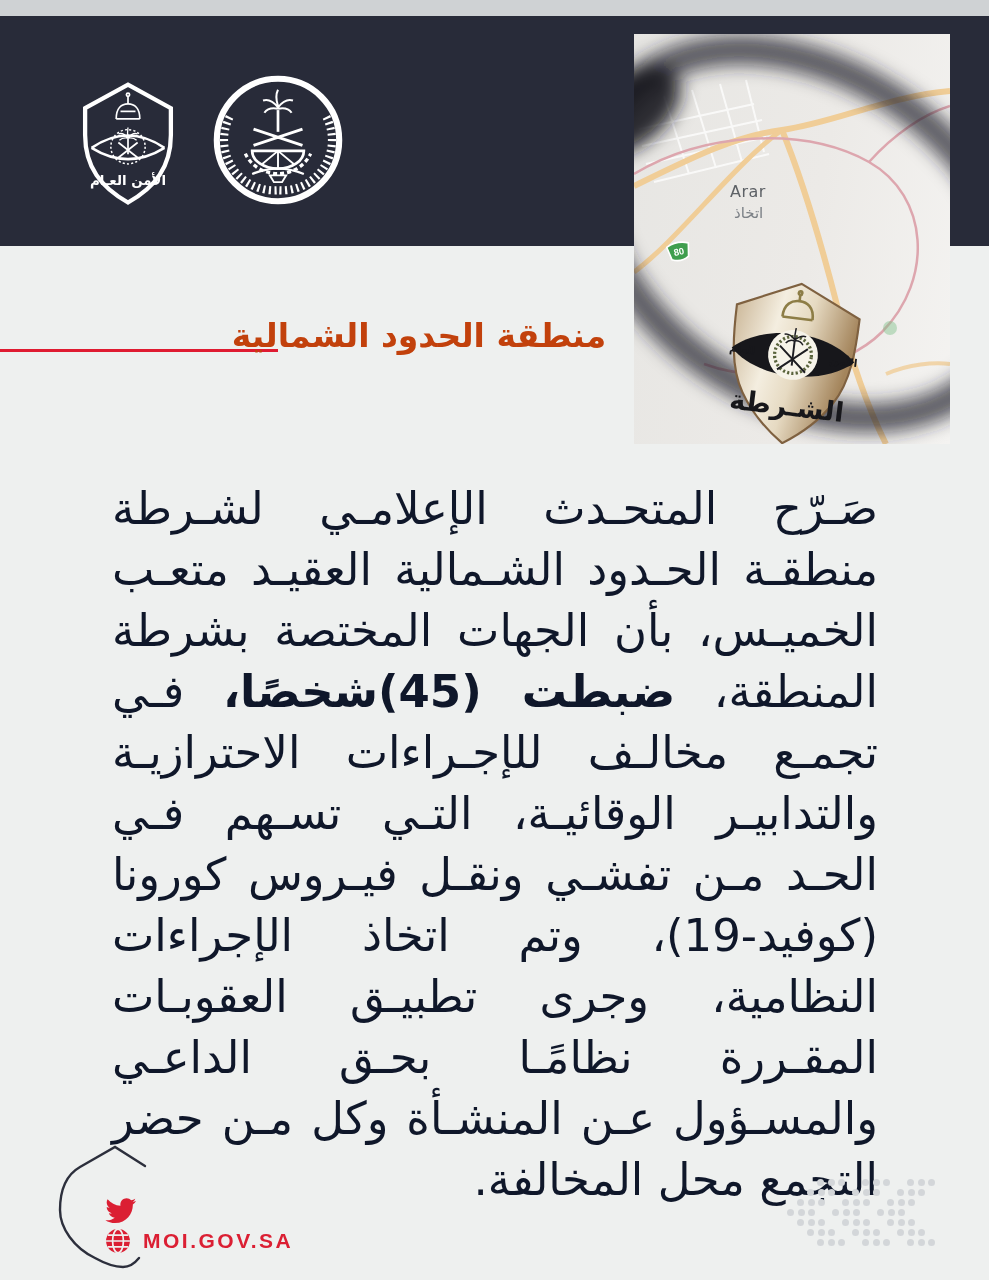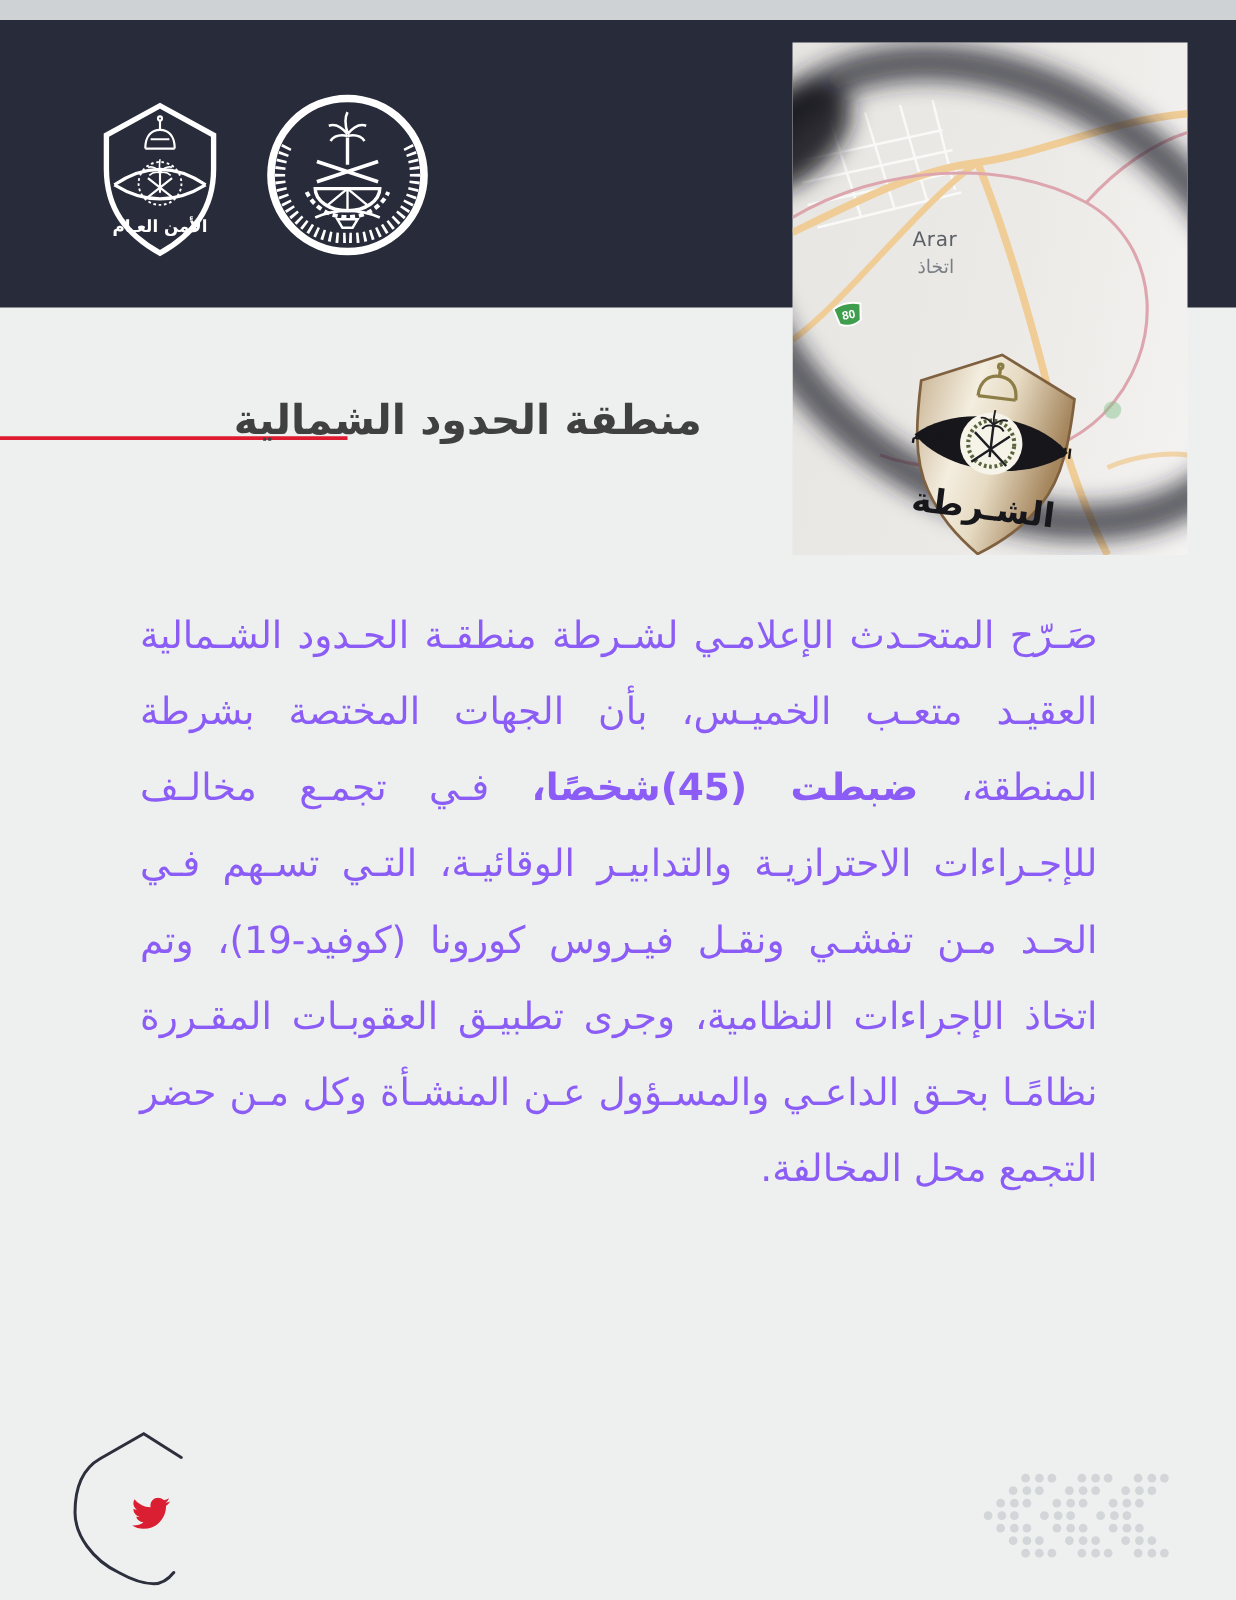--- a/index.html
+++ b/index.html
@@ -15,26 +15,26 @@
   .photo{position:absolute;left:634px;top:18px;width:316px;height:410px;overflow:hidden;
          background:linear-gradient(100deg,#e7e6e3 0%,#eceae7 55%,#f4f3f1 100%);}
   .map-label-en{position:absolute;left:96px;top:148px;font-size:16px;color:#5d6166;letter-spacing:.5px;}
   .map-label-ar{position:absolute;left:100px;top:170px;font-size:15px;color:#7a7f85;}
   .route-badge{position:absolute;left:32px;top:206px;width:26px;height:24px;}
   .loupe{position:absolute;left:0;top:0;}
   .police-badge{position:absolute;left:82px;top:245px;transform:rotate(7deg);}
 
   
   .region-line{position:absolute;left:0;top:333px;width:278px;height:3px;background:#df1b31;}
-  .region-title{position:absolute;right:382px;top:300px;width:420px;text-align:left;direction:rtl;
-                font-size:33px;font-weight:bold;color:#404040;white-space:nowrap;}
+  .region-title{position:absolute;right:360px;top:300px;width:420px;text-align:center;direction:rtl;
+                font-size:33px;font-weight:bold;color:#c2410c;white-space:nowrap;}
 
   
   .article{position:absolute;left:112px;top:462px;width:766px;direction:rtl;text-align:justify;
-           font-size:30px;line-height:61px;color:#8b5cf6;letter-spacing:-0.5px;}
+           font-size:45px;line-height:61px;color:#0f172a;letter-spacing:-0.5px;}
   .article b{font-weight:bold;}
 
   
   .footer-shield{position:absolute;left:56px;top:1126px;}
   .social{position:absolute;left:105px;top:1180px;font-family:"Liberation Sans",sans-serif;}
   .social-row{display:flex;align-items:center;height:30px;gap:12px;}
   .social-row .txt{font-size:21px;font-weight:bold;color:#db1f33;letter-spacing:2.5px;}
   .dots{position:absolute;left:783px;top:1156px;width:160px;height:80px;}
   .dots i{position:absolute;width:7px;height:7px;border-radius:50%;background:#d3d6d9;}
 </style>
@@ -163,20 +163,30 @@
 
   <svg class="footer-shield" width="100" height="132" viewBox="0 0 100 132">
     <path d="M89,24 L59,5 L24,25 C10,33 4,48 4,68 C4,86 18,106 39,116 C48,121 58,125 67,125 C73,125 79,121 83,116" fill="none" stroke="#2c2f3c" stroke-width="2.4" stroke-linecap="round"></path>
   </svg>
 
   <div class="social">
     <div class="social-row">
       <svg width="32" height="26" viewBox="0 0 24 20">
         <path fill="#db1f33" d="M23.6,2.4c-0.9,0.4-1.8,0.6-2.8,0.8c1-0.6,1.8-1.5,2.1-2.7c-0.9,0.6-2,1-3.1,1.2 C19,0.7,17.7,0.1,16.3,0.1c-2.7,0-4.8,2.2-4.8,4.8c0,0.4,0,0.7,0.1,1.1C7.6,5.8,4.1,3.9,1.7,1C1.2,1.8,1,2.6,1,3.5 c0,1.7,0.9,3.2,2.2,4C2.4,7.5,1.6,7.3,1,6.9v0.1c0,2.3,1.7,4.3,3.9,4.7c-0.4,0.1-0.8,0.2-1.3,0.2c-0.3,0-0.6,0-0.9-0.1 c0.6,1.9,2.4,3.3,4.5,3.4c-1.6,1.3-3.7,2-6,2c-0.4,0-0.8,0-1.2-0.1c2.1,1.4,4.7,2.2,7.4,2.2c8.9,0,13.7-7.4,13.7-13.7 c0-0.2,0-0.4,0-0.6C22.1,4.4,22.9,3.5,23.6,2.4z"></path>
       </svg>
+    </div>
+    <div class="social-row">
+      <svg width="26" height="26" viewBox="0 0 24 24">
+        <circle cx="12" cy="12" r="11" fill="#db1f33"></circle>
+        <g stroke="#eef0ef" stroke-width="1.6" fill="none">
+          <ellipse cx="12" cy="12" rx="5" ry="11"></ellipse>
+          <path d="M1,12 L23,12 M2.5,6.5 L21.5,6.5 M2.5,17.5 L21.5,17.5"></path>
+        </g>
+      </svg>
+      <span class="txt">MOI.GOV.SA</span>
     </div>
   </div>
 
   <div class="dots" id="dot-pattern">
       <i style="left: 34px; top: 7px;"></i>
       <i style="left: 44.5px; top: 7px;"></i>
       <i style="left: 55px; top: 7px;"></i>
       <i style="left: 79px; top: 7px;"></i>
       <i style="left: 89.5px; top: 7px;"></i>
       <i style="left: 100px; top: 7px;"></i>

